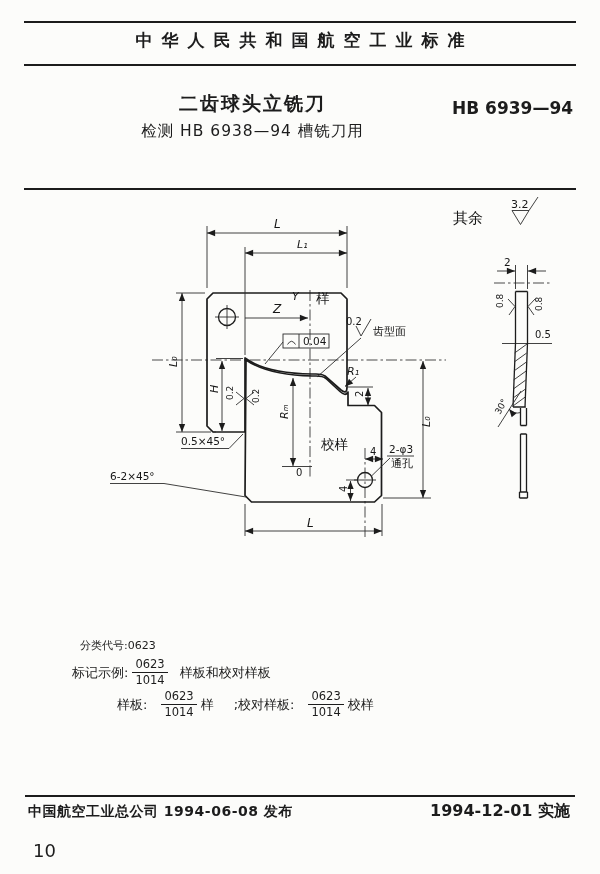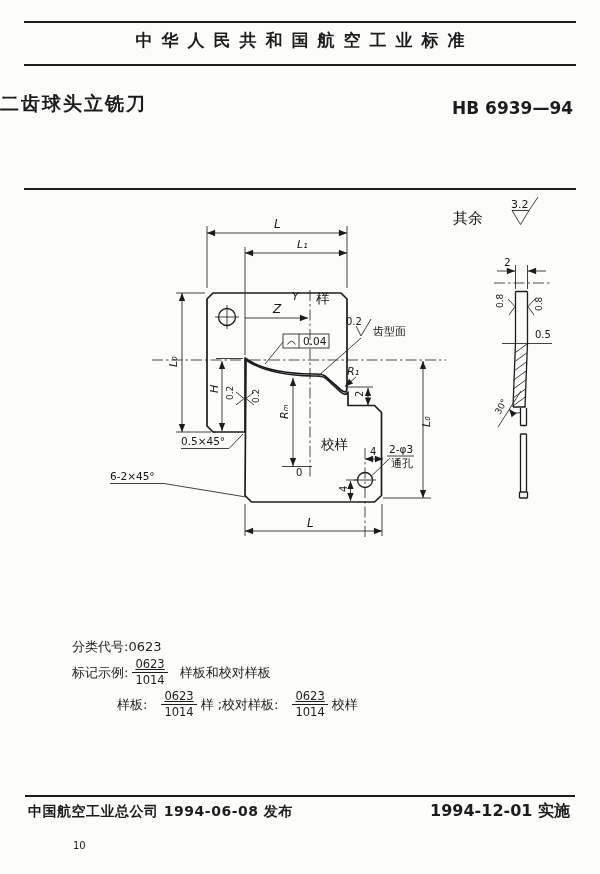--- a/index.html
+++ b/index.html
@@ -8,54 +8,55 @@
     background:#fcfcfa;color:#1c1c1c;
     font-family:"DejaVu Sans","Liberation Sans",sans-serif;
   }
   .rule{position:absolute;background:#1c1c1c;}
   .abs{position:absolute;}
   .hdr{
     top:29px;left:0;width:600px;text-align:center;
     font-size:17px;font-weight:bold;letter-spacing:9px;text-indent:9px;
     white-space:nowrap;
   }
-  .title-wrap{top:90px;left:0;width:505px;text-align:left;}
+  .title-wrap{top:90px;left:0;width:505px;text-align:center;}
   .t1{font-size:19px;font-weight:bold;letter-spacing:2px;line-height:27px;}
   .t2{font-size:19px;font-weight:bold;letter-spacing:1px;line-height:30px;}
   .t3{font-size:15.5px;font-weight:normal;letter-spacing:1px;line-height:28px;}
   .stdno{top:98px;left:452px;font-size:17px;font-weight:bold;white-space:nowrap;}
   svg text{fill:#161616;font-family:"DejaVu Sans","Liberation Sans",sans-serif;}
   .ol{fill:none;stroke:#1c1c1c;stroke-width:1.7px;stroke-linejoin:round;}
   .ol2{fill:none;stroke:#1c1c1c;stroke-width:1.3px;stroke-linejoin:round;}
   .tl{fill:none;stroke:#2c2c2c;stroke-width:0.9px;}
   .cl{fill:none;stroke:#2c2c2c;stroke-width:0.85px;stroke-dasharray:11 3 2.5 3;}
   .dim{fill:none;stroke:#2c2c2c;stroke-width:0.9px;marker-start:url(#arr);marker-end:url(#arr);}
   .dimE{fill:none;stroke:#2c2c2c;stroke-width:0.9px;marker-end:url(#arr);}
   .fs9{font-size:9px;}.fs10{font-size:10px;}.fs105{font-size:10.5px;}
   .fs11{font-size:11px;}.fs12{font-size:12px;}.fs13{font-size:13.5px;}
   .fs15{font-size:15px;}
   .it{font-style:italic;}
-  .cls{font-size:13px;white-space:nowrap;}
+  .cls{font-size:11px;white-space:nowrap;margin-left:8px;}
   .row{display:flex;align-items:center;white-space:nowrap;font-size:13px;}
   .frac{display:inline-block;text-align:center;font-size:11.5px;line-height:1.15;vertical-align:middle;margin:0 4px;}
-  .frac .num{display:block;border-bottom:1.2px solid #1c1c1c;padding:0 3px 1px 3px;text-decoration:underline;}
+  .frac .num{display:block;border-bottom:1.2px solid #1c1c1c;padding:0 3px 1px 3px;}
   .frac .den{display:block;padding-top:1px;}
   .ftl{top:803px;left:28px;font-size:14px;font-weight:bold;letter-spacing:0.5px;white-space:nowrap;}
   .ftr{top:801px;right:30px;font-size:16px;font-weight:bold;white-space:nowrap;}
-  .pgno{top:840px;left:33px;font-size:10px;margin-left:40px;}
+  .pgno{top:840px;left:33px;font-size:18px;}
 </style>
 </head>
 <body>
 
 <div class="rule" style="top:21px;left:24px;width:552px;height:2px;"></div>
 <div class="abs hdr">中华人民共和国航空工业标准</div>
 <div class="rule" style="top:64px;left:24px;width:552px;height:1.6px;"></div>
 
 <div class="abs title-wrap">
   <div class="t1">二齿球头立铣刀</div>
+  <div class="t3">检测 HB 6938—94 槽铣刀用</div>
 </div>
 <div class="abs stdno">HB 6939—94</div>
 
 <div class="rule" style="top:188px;left:24px;width:552px;height:1.8px;"></div>
 
 <svg class="abs" style="top:195px;left:0;" width="600" height="370" viewBox="0 0 600 370">
   <defs>
     <marker id="arr" viewBox="0 0 10 8" markerWidth="10" markerHeight="8" refX="9.5" refY="4" orient="auto-start-reverse">
       <path d="M0.5,0.5 L9.5,4 L0.5,7.5 Z" fill="#1c1c1c"></path>
     </marker>
@@ -232,21 +233,21 @@
   <span style="margin-left:8px;">样板和校对样板</span>
 </div>
 
 <div class="abs row" style="top:690px;left:117px;">
   <span>样板:</span>
   <span class="frac" style="margin-left:14px;">
     <span class="num">0623</span>
     <span class="den">1014</span>
   </span>
   <span>样</span>
-  <span style="margin-left:4px;">;校对样板:</span>
+  <span style="margin-left:20px;">;校对样板:</span>
   <span class="frac" style="margin-left:14px;">
     <span class="num">0623</span>
     <span class="den">1014</span>
   </span>
   <span>校样</span>
 </div>
 
 <div class="rule" style="top:795px;left:25px;width:550px;height:2px;"></div>
 <div class="abs ftl">中国航空工业总公司 1994-06-08 发布</div>
 <div class="abs ftr">1994-12-01 实施</div>

